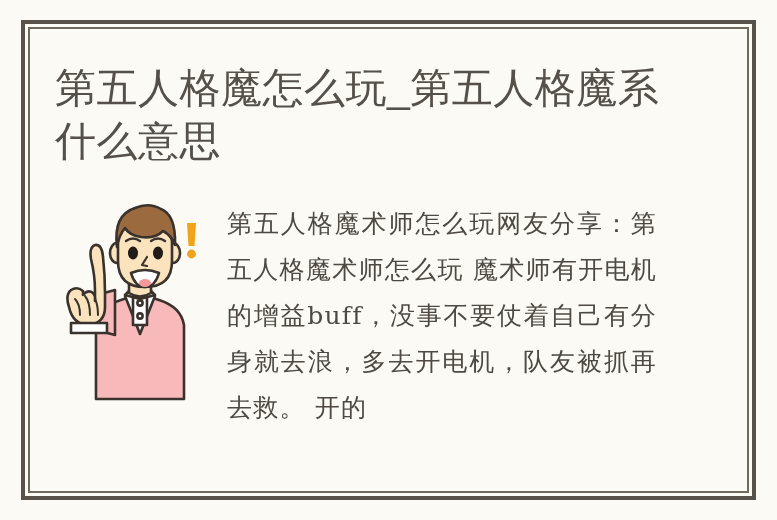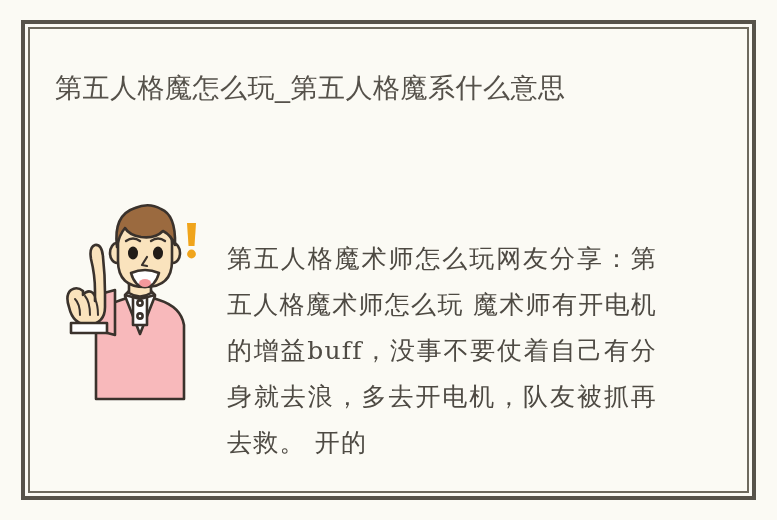--- a/index.html
+++ b/index.html
@@ -46,21 +46,21 @@
     pointer-events: none;
   }
 
   
   .title {
     position: absolute;
     left: 55px;
     top: 62px;
     width: 640px;
     font-family: "Liberation Sans", "DejaVu Sans", sans-serif;
-    font-size: 27px;
+    font-size: 41px;
     line-height: 53px;
     letter-spacing: 0.5px;
     color: #55514a;
     font-weight: 400;
     white-space: pre-wrap;
   }
 
   
   .content {
     position: absolute;
@@ -85,21 +85,20 @@
     top: 6px;
     width: 430px;
     font-family: "DejaVu Serif", "Liberation Serif", serif;
     font-size: 25px;
     line-height: 46px;
     letter-spacing: 1.2px;
     color: #4e4a43;
     text-align: justify;
     text-align-last: left;
     word-break: break-all;
-    margin-top: 35px;
   }
 </style>
 </head>
 <body>
 
 <div id="page">
 
   <div class="frame-outer"></div>
   <div class="frame-inner"></div>
 

